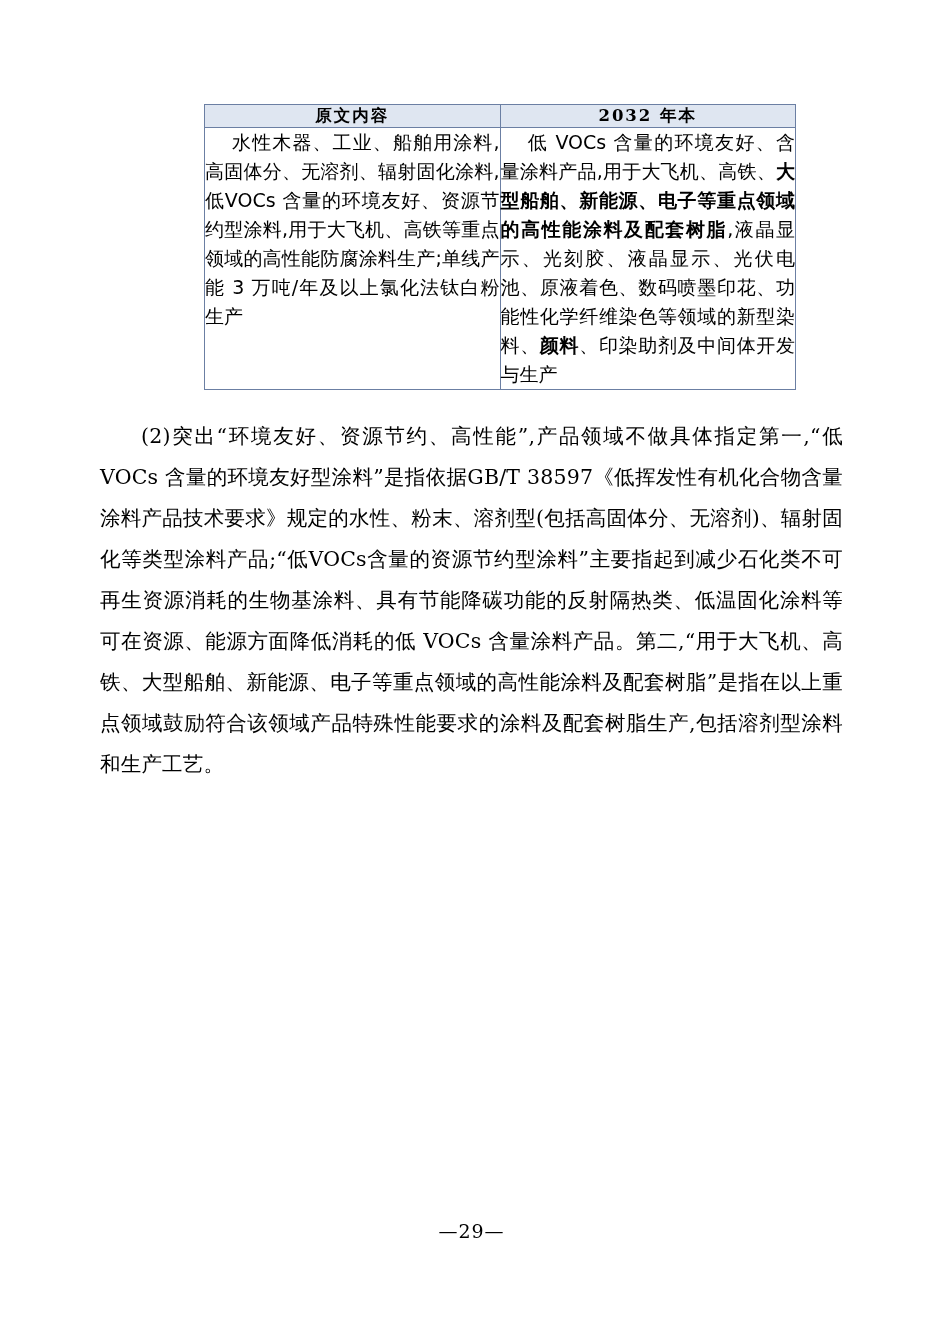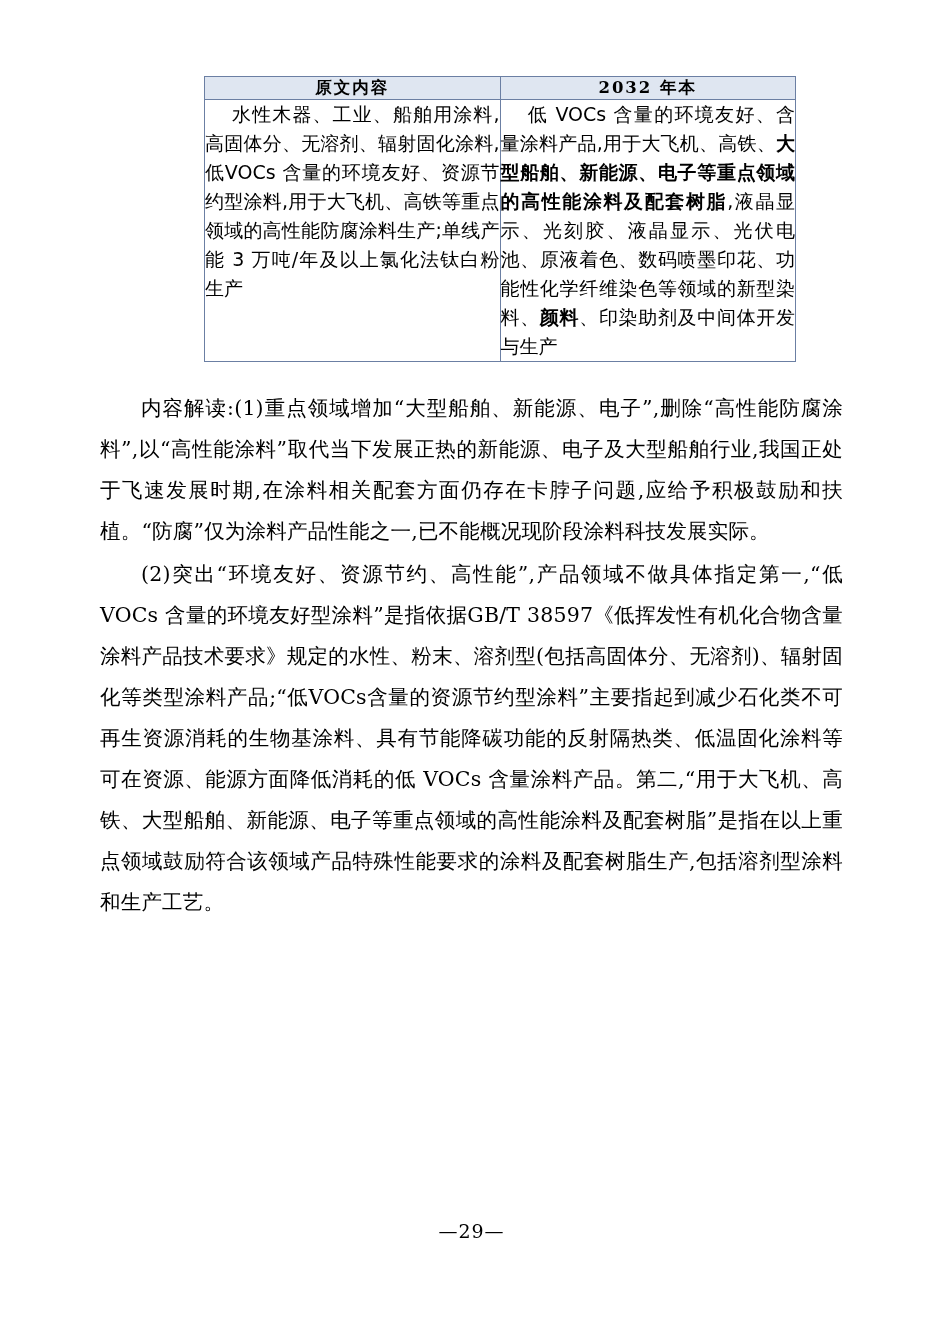--- a/index.html
+++ b/index.html
@@ -19,21 +19,21 @@
     position: relative;
     width: 943px;
     height: 1334px;
     box-sizing: border-box;
     padding: 0 100px;
   }
 
   
   .table-wrap {
     margin: 0;
-    padding-top: 76px;
+    padding-top: 104px;
   }
   table.compare {
     border-collapse: collapse;
     width: 592px;
     margin-left: 104px;
     table-layout: fixed;
   }
   table.compare td, table.compare th {
     border: 1px solid #6b7fa3;
     vertical-align: top;
@@ -103,21 +103,20 @@
       </tr>
       <tr>
         <td class="cell"><span class="ind"></span><span>水性木器、工业、船舶用涂料,高固体分、无溶剂、辐射固化涂料,低VOCs 含量的环境友好、资源节约型涂料,用于大飞机、高铁等重点领域的高性能防腐涂料生产;单线产能 3 万吨/年及以上氯化法钛白粉生产</span></td>
         <td class="cell"><span class="ind"></span><span id="revised-rich"><span>低 VOCs 含量的环境友好、含量涂料产品,用于大飞机、高铁、</span><b>大型船舶、新能源、电子等重点领域的高性能涂料及配套树脂</b><span>,液晶显示、光刻胶、液晶显示、光伏电池、原液着色、数码喷墨印花、功能性化学纤维染色等领域的新型染料、</span><b>颜料</b><span>、印染助剂及中间体开发与生产</span></span></td>
       </tr>
     </tbody>
       </table>
   </div>
 
   <div class="body-text">
-    <p class="para">内容解读:(1)重点领域增加“大型船舶、新能源、电子”,删除“高性能防腐涂料”,以“高性能涂料”取代当下发展正热的新能源、电子及大型船舶行业,我国正处于飞速发展时期,在涂料相关配套方面仍存在卡脖子问题,应给予积极鼓励和扶植。“防腐”仅为涂料产品性能之一,已不能概况现阶段涂料科技发展实际。</p>
     <p class="para">(2)突出“环境友好、资源节约、高性能”,产品领域不做具体指定第一,“低 VOCs 含量的环境友好型涂料”是指依据GB/T 38597《低挥发性有机化合物含量涂料产品技术要求》规定的水性、粉末、溶剂型(包括高固体分、无溶剂)、辐射固化等类型涂料产品;“低VOCs含量的资源节约型涂料”主要指起到减少石化类不可再生资源消耗的生物基涂料、具有节能降碳功能的反射隔热类、低温固化涂料等可在资源、能源方面降低消耗的低 VOCs 含量涂料产品。第二,“用于大飞机、高铁、大型船舶、新能源、电子等重点领域的高性能涂料及配套树脂”是指在以上重点领域鼓励符合该领域产品特殊性能要求的涂料及配套树脂生产,包括溶剂型涂料和生产工艺。</p>
   </div>
 
   <div class="footer">
     <span>—29—</span>
   </div>
 
 </div>
 
 </body></html>

